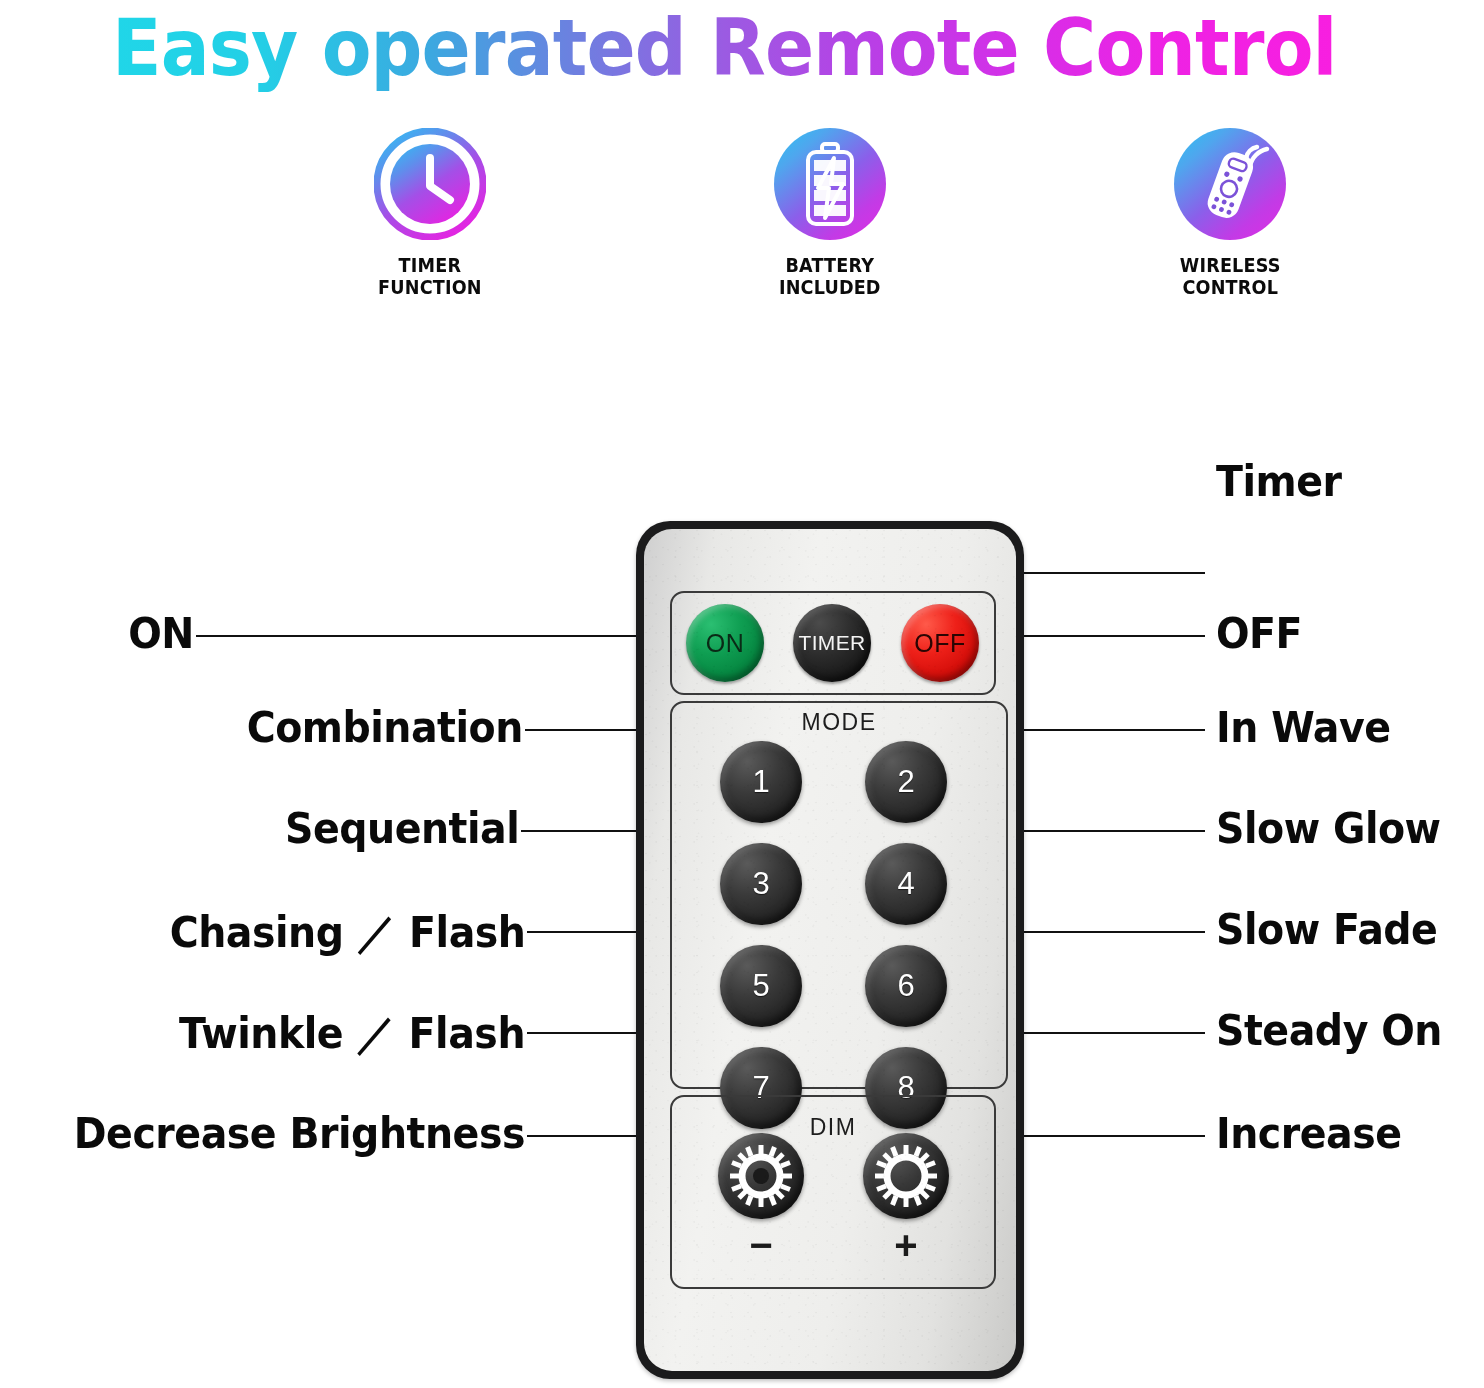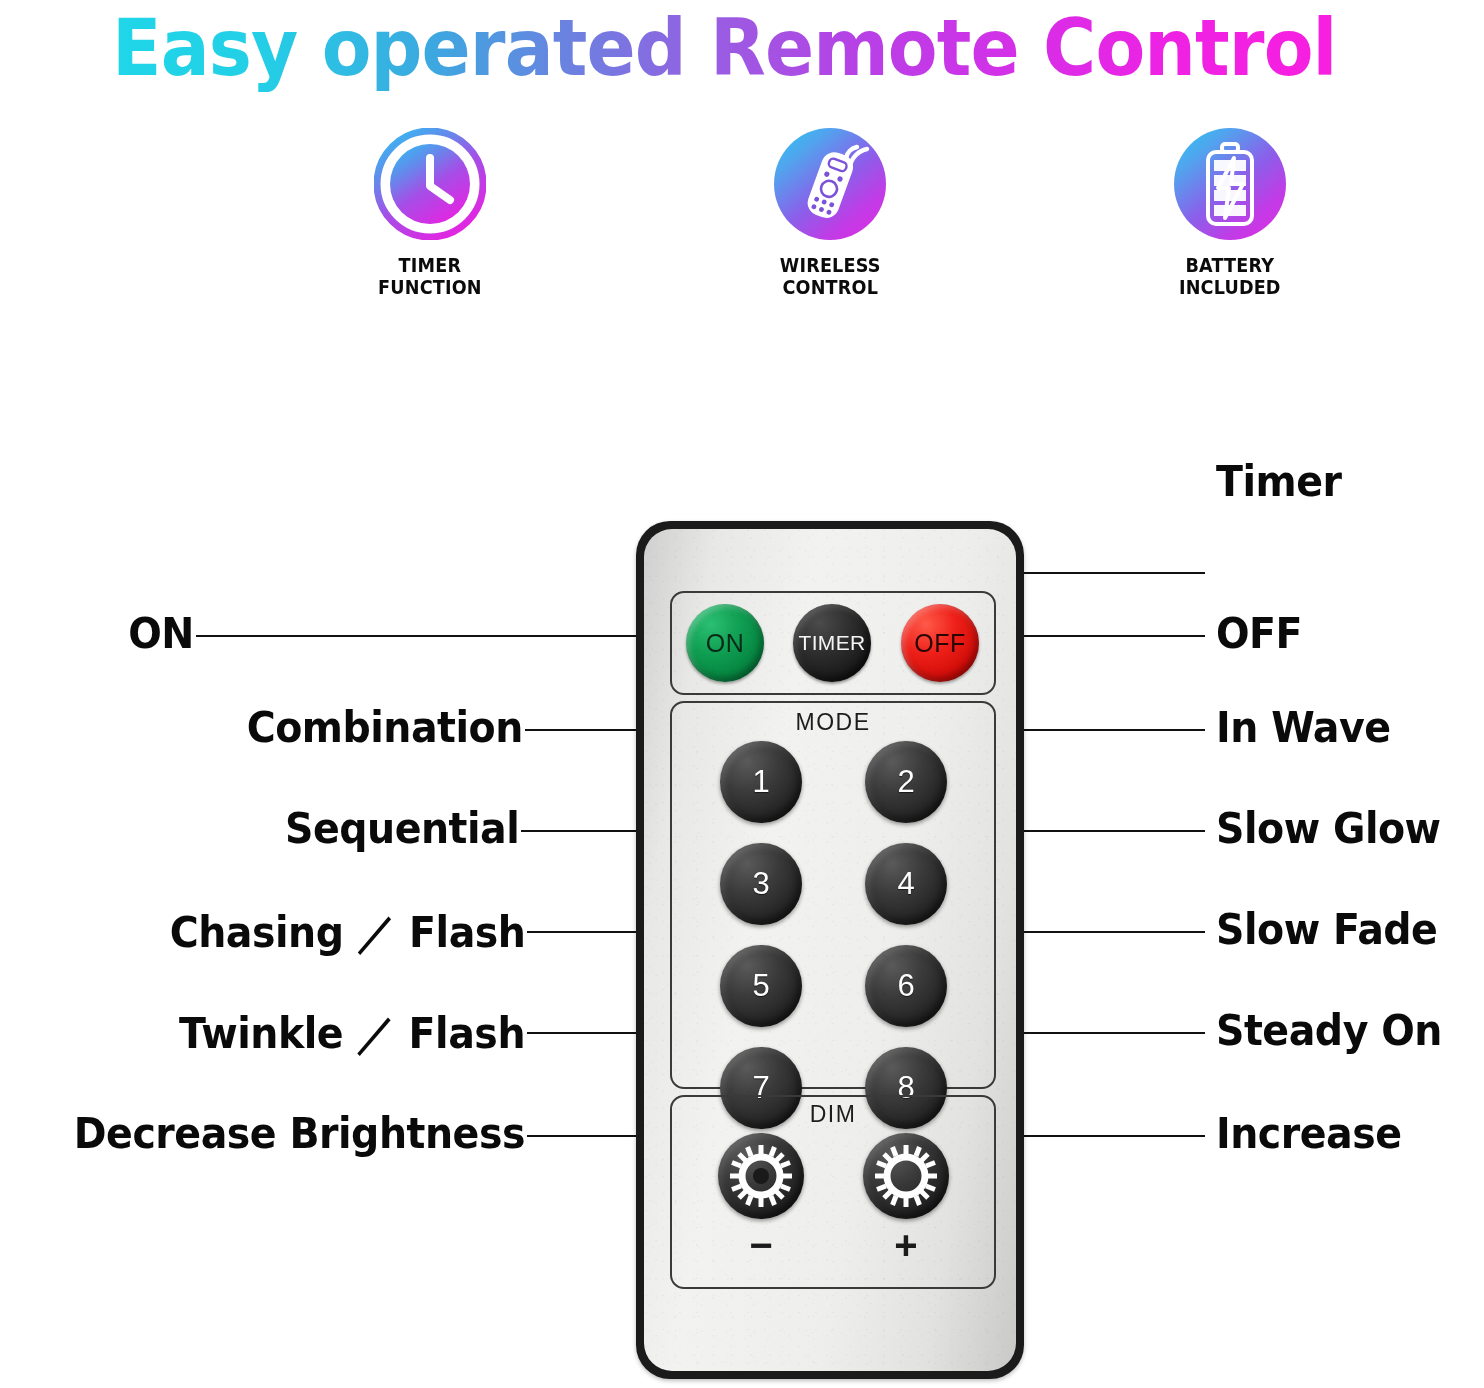--- a/index.html
+++ b/index.html
@@ -126,35 +126,35 @@
     background-size: 17px 17px, 23px 23px, 19px 19px, 29px 29px, 26px 26px;
     pointer-events: none;
   }
 
   .panel {
     position: absolute;
     border: 2px solid #3a3a3a;
     border-radius: 14px;
   }
   #panel-power { left: 26px;  top: 62px;  width: 322px; height: 100px; }
-  #panel-mode  { left: 26px;  top: 172px; width: 322px; height: 384px; }
+  #panel-mode  { left: 26px;  top: 172px; width: 322px; height: 384px; padding-left: 12px; }
   #panel-dim   { left: 26px;  top: 566px; width: 322px; height: 190px; }
 
   .panel-label {
     position: absolute;
     left: 0;
     right: 0;
     text-align: center;
     font-family: "Liberation Sans", sans-serif;
     font-size: 23px;
     letter-spacing: 1.5px;
     color: #1d1d1d;
   }
   #label-mode { top: 6px; }
-  #label-dim  { top: 4px; }
+  #label-dim  { top: 17px; }
 
   
   .btn {
     position: absolute;
     border-radius: 50%;
     display: flex;
     align-items: center;
     justify-content: center;
     font-family: "Liberation Sans", sans-serif;
   }
@@ -272,20 +272,38 @@
           </linearGradient>
         </defs>
         <circle cx="56" cy="56" r="53" fill="none" stroke="url(#gradClock)" stroke-width="7"></circle>
         <circle cx="56" cy="56" r="40" fill="url(#gradClock)"></circle>
         <path d="M56 30 L56 58 L76 72" fill="none" stroke="#ffffff" stroke-width="8" stroke-linecap="round" stroke-linejoin="round"></path>
       </svg>
     </div>
     <div class="feature-caption">
       <span>TIMER</span>
       <span class="l2">FUNCTION</span>
+    </div>
+  </div>
+
+  <div class="feature">
+    <div class="feature-circle">
+      <svg width="112" height="112" viewBox="0 0 112 112">
+        <rect x="48" y="16" width="16" height="8" rx="3" fill="none" stroke="#ffffff" stroke-width="4"></rect>
+        <rect x="34" y="24" width="44" height="72" rx="8" fill="none" stroke="#ffffff" stroke-width="4"></rect>
+        <rect x="40" y="32" width="32" height="11" fill="#ffffff" opacity="0.95"></rect>
+        <rect x="40" y="47" width="32" height="11" fill="#ffffff" opacity="0.95"></rect>
+        <rect x="40" y="62" width="32" height="11" fill="#ffffff" opacity="0.95"></rect>
+        <rect x="40" y="77" width="32" height="11" fill="#ffffff" opacity="0.95"></rect>
+        <path d="M60 30 L44 60 L55 60 L51 90 L69 56 L57 56 Z" fill="none" stroke="#ffffff" stroke-width="4" stroke-linejoin="round"></path>
+      </svg>
+    </div>
+    <div class="feature-caption">
+      <span>BATTERY</span>
+      <span class="l2">INCLUDED</span>
     </div>
   </div>
 
   <div class="feature">
     <div class="feature-circle">
       <svg width="112" height="112" viewBox="0 0 112 112">
         <g transform="rotate(20 56 58)">
           <rect x="40" y="24" width="32" height="66" rx="13" fill="#ffffff"></rect>
           <rect x="47" y="31" width="18" height="9" rx="4" fill="none" stroke="#7B52D8" stroke-width="2.4"></rect>
           <circle cx="49" cy="48" r="2.6" fill="#7B52D8"></circle>
@@ -298,38 +316,20 @@
           <circle cx="56" cy="83" r="2.4" fill="#7B52D8"></circle>
           <circle cx="64" cy="83" r="2.4" fill="#7B52D8"></circle>
         </g>
         <path d="M72 30 A14 14 0 0 1 83 19" fill="none" stroke="#ffffff" stroke-width="4.5" stroke-linecap="round"></path>
         <path d="M76 38 A22 22 0 0 1 93 21" fill="none" stroke="#ffffff" stroke-width="4.5" stroke-linecap="round"></path>
       </svg>
     </div>
     <div class="feature-caption">
       <span>WIRELESS</span>
       <span class="l2">CONTROL</span>
-    </div>
-  </div>
-
-  <div class="feature">
-    <div class="feature-circle">
-      <svg width="112" height="112" viewBox="0 0 112 112">
-        <rect x="48" y="16" width="16" height="8" rx="3" fill="none" stroke="#ffffff" stroke-width="4"></rect>
-        <rect x="34" y="24" width="44" height="72" rx="8" fill="none" stroke="#ffffff" stroke-width="4"></rect>
-        <rect x="40" y="32" width="32" height="11" fill="#ffffff" opacity="0.95"></rect>
-        <rect x="40" y="47" width="32" height="11" fill="#ffffff" opacity="0.95"></rect>
-        <rect x="40" y="62" width="32" height="11" fill="#ffffff" opacity="0.95"></rect>
-        <rect x="40" y="77" width="32" height="11" fill="#ffffff" opacity="0.95"></rect>
-        <path d="M60 30 L44 60 L55 60 L51 90 L69 56 L57 56 Z" fill="none" stroke="#ffffff" stroke-width="4" stroke-linejoin="round"></path>
-      </svg>
-    </div>
-    <div class="feature-caption">
-      <span>BATTERY</span>
-      <span class="l2">INCLUDED</span>
     </div>
   </div>
 
 </div>
 
 <svg id="leader-svg">
 
   <polyline points="833,637 908,573 1205,573" fill="none" stroke="#111" stroke-width="2"></polyline>
 
   <line x1="196" y1="636" x2="740" y2="636" stroke="#111" stroke-width="2"></line>

